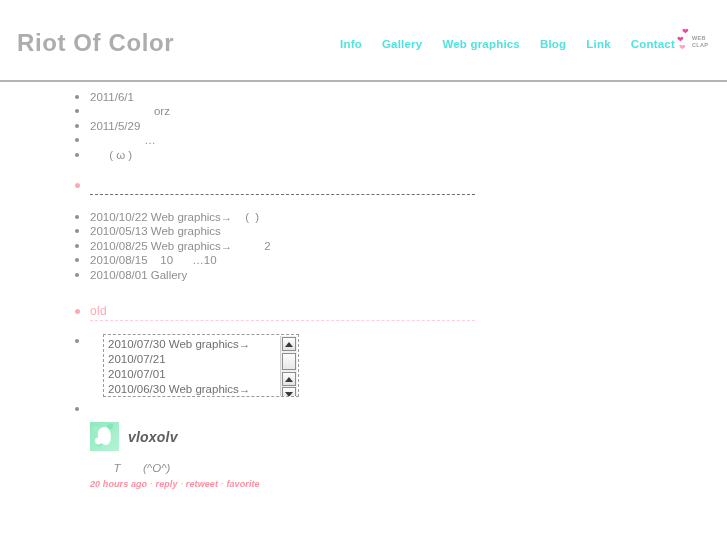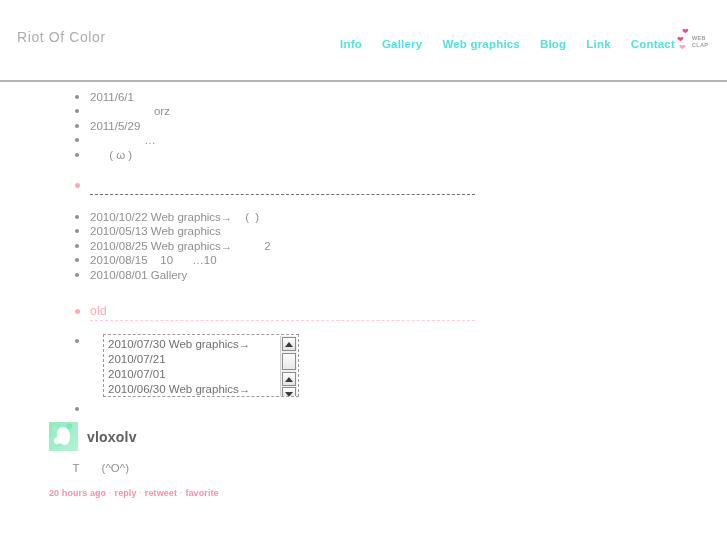--- a/index.html
+++ b/index.html
@@ -19,22 +19,22 @@
   
   .header {
     position: relative;
     height: 78px;
     box-sizing: border-box;
   }
   .site-title {
     position: absolute;
     left: 17px;
     top: 29px;
-    font-size: 14px;
-    font-weight: normal;
+    font-size: 24px;
+    font-weight: bold;
     letter-spacing: 0.6px;
     color: #adadad;
     margin: 0;
     white-space: nowrap;
   }
   .nav {
     position: absolute;
     right: 52px;
     top: 38px;
     display: flex;
@@ -254,22 +254,23 @@
     background: linear-gradient(#fcfcfc, #e8e8e8);
     border: 1px solid #8d8d8d;
     box-sizing: border-box;
   }
   .sb-up-mid   { top: 36px; }
   .sb-down-bot { top: 51px; }
 
   
   .tweet {
     position: relative;
-    padding-left: 49px;
+    padding-left: 90px;
     padding-top: 6px;
+    font-style: italic;
   }
   .tweet-head {
     display: flex;
     align-items: center;
     gap: 9px;
   }
   .avatar {
     width: 29px;
     height: 29px;
     position: relative;
@@ -309,21 +310,21 @@
   }
   .tweet-body {
     margin-top: 10px;
     margin-left: 14px;
     font-size: 11.5px;
     line-height: 14px;
     color: #8f8f8f;
     white-space: pre;
   }
   .tweet-meta {
-    margin-top: 13px;
+    margin-top: 4px;
     font-size: 9px;
     font-weight: bold;
     color: #ff8fa2;
     letter-spacing: 0.1px;
     white-space: pre;
   }
   .tweet-meta a {
     color: #ff8fa2;
     text-decoration: none;
   }

